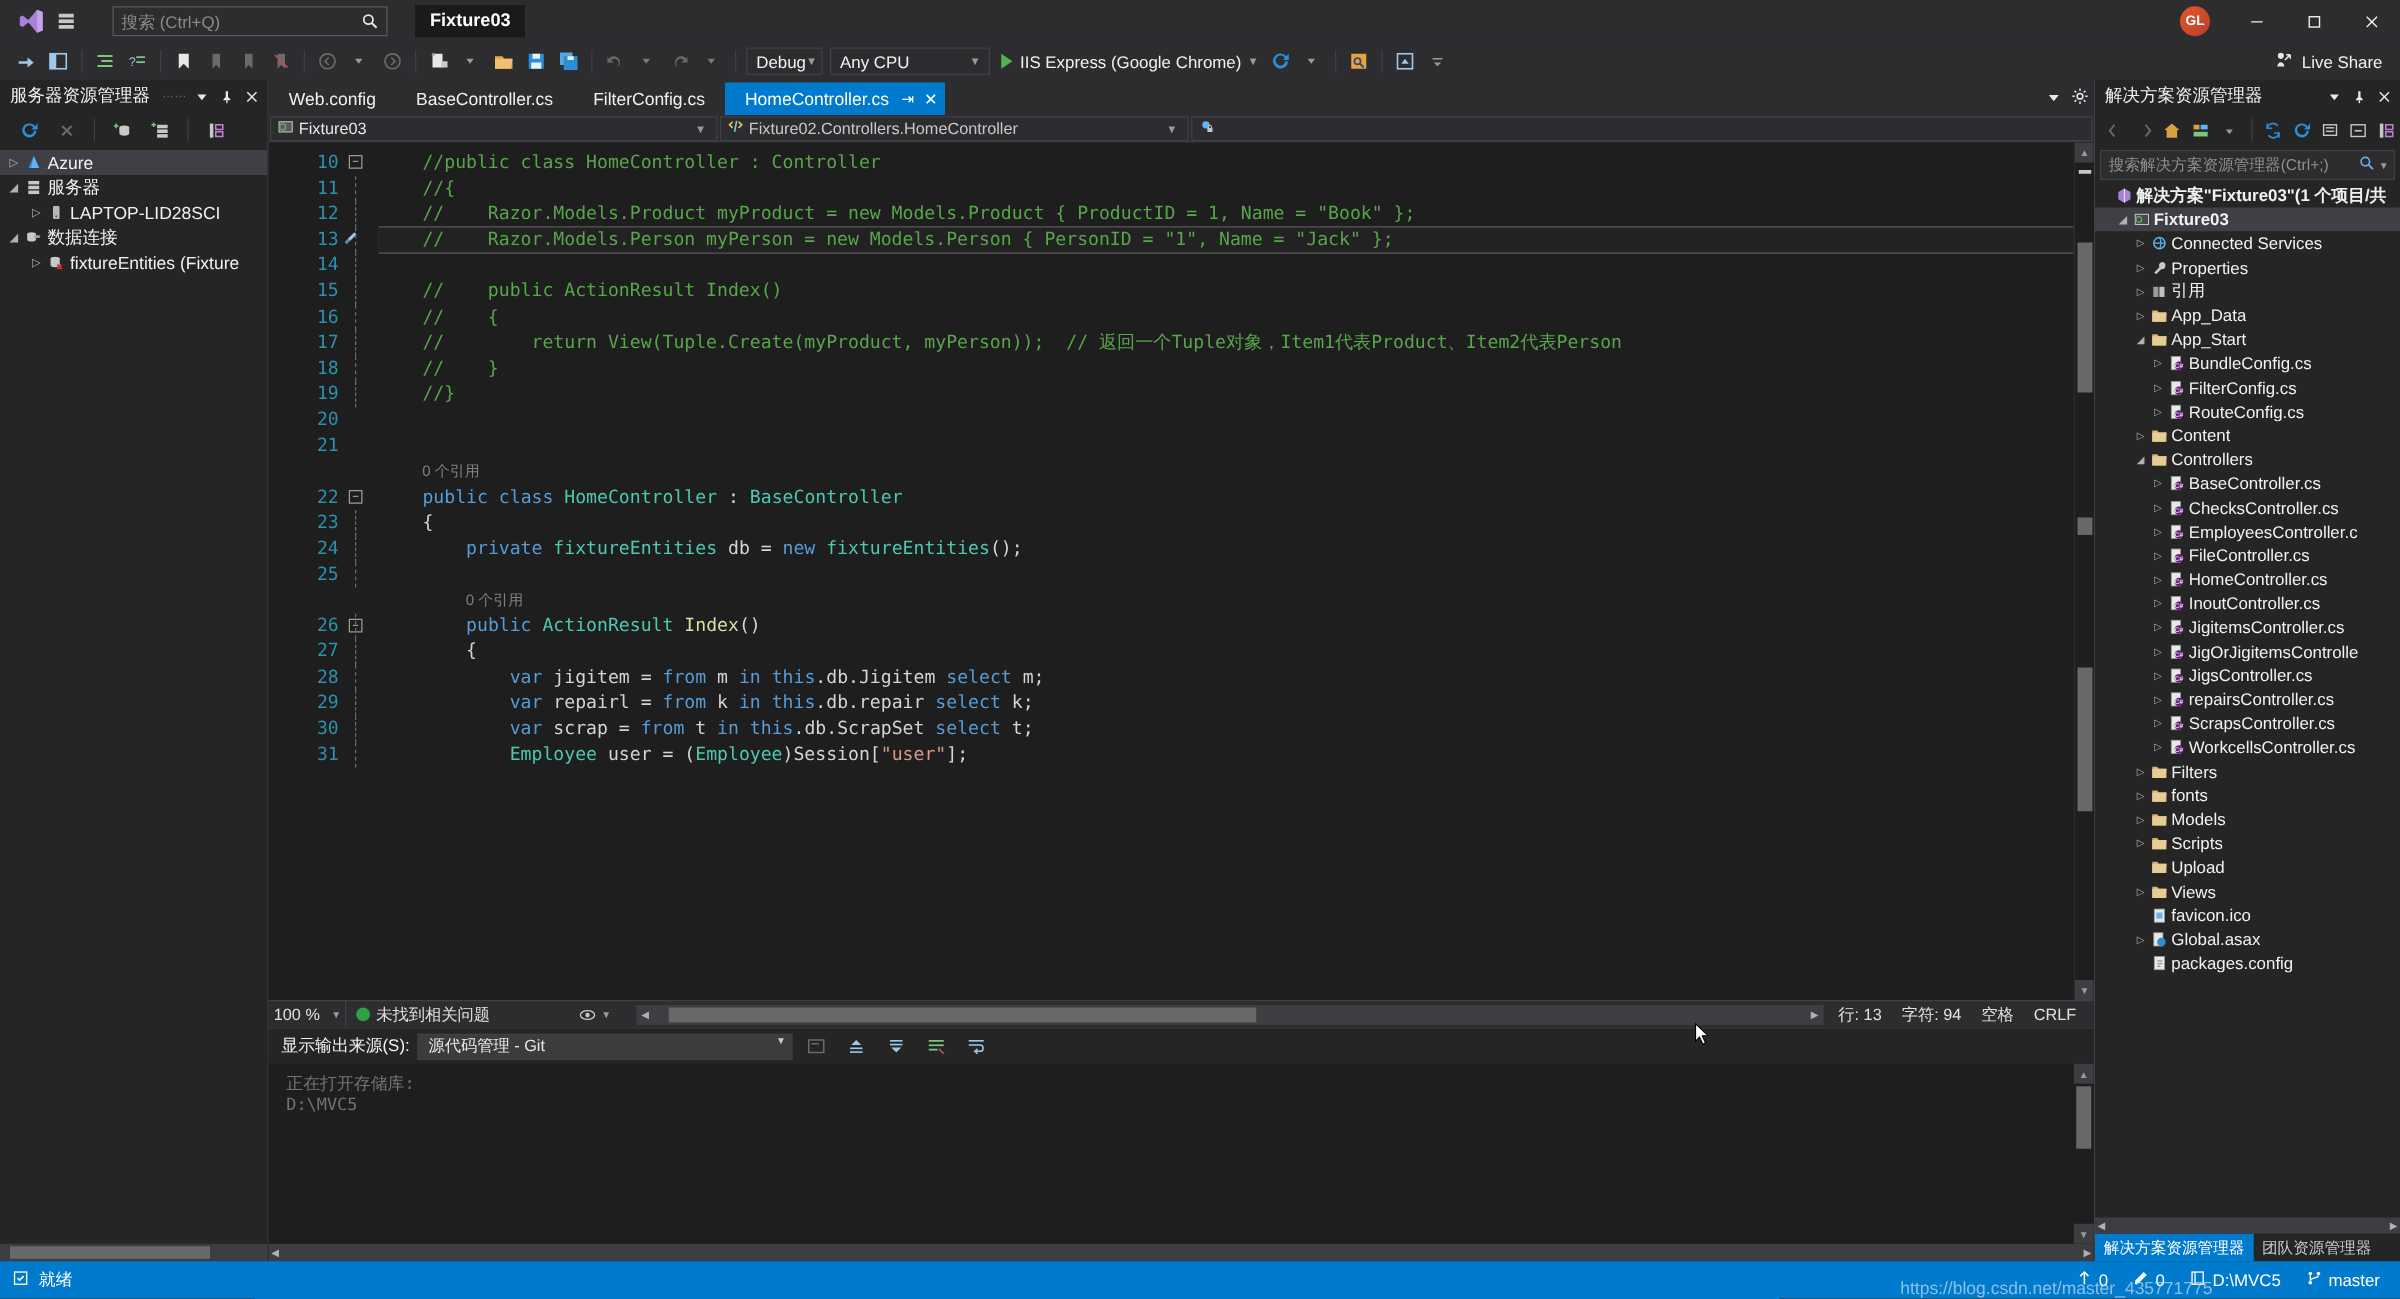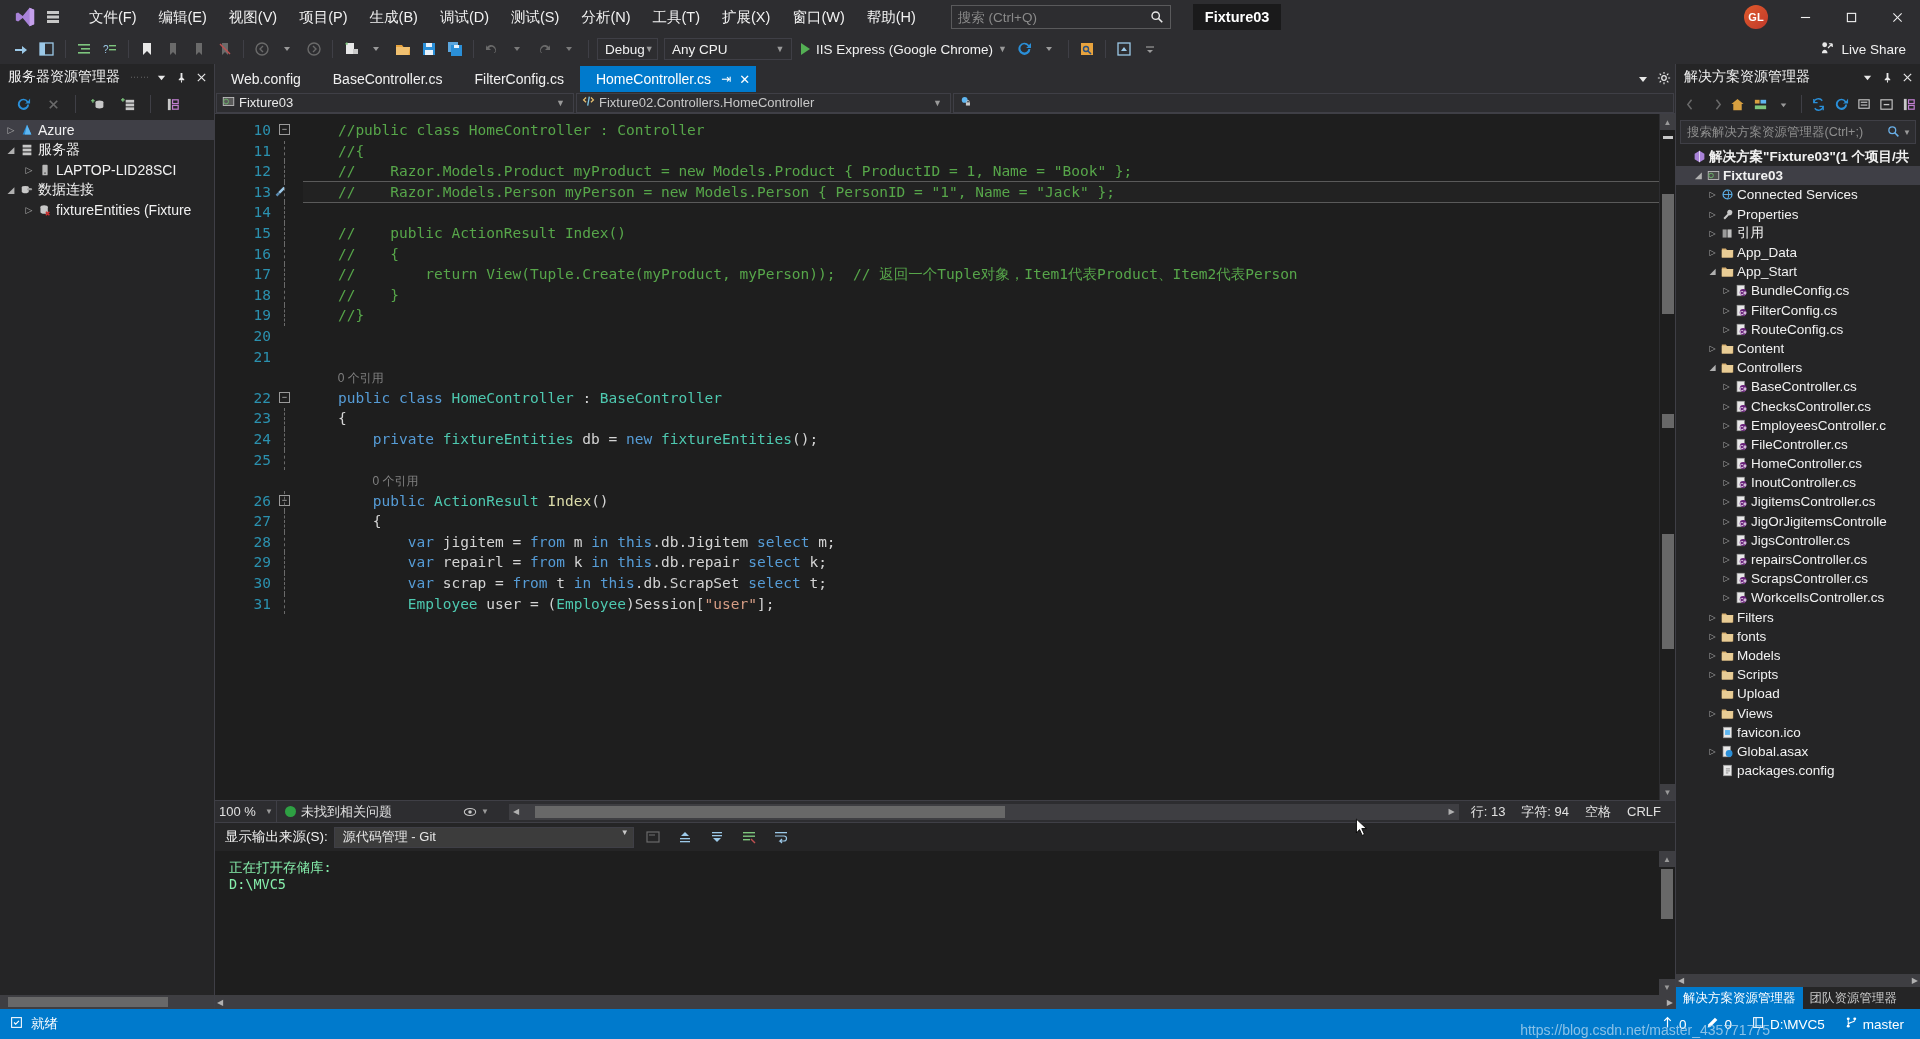--- a/index.html
+++ b/index.html
@@ -157,21 +157,21 @@
   .out-head { height:24px; background:#2d2d30; display:flex; align-items:center;
     padding:0 4px 0 10px; font-size:14px; }
   .out-tool { height:28px; background:#252526; display:flex; align-items:center;
     padding-left:10px; font-size:13.5px; gap:6px; }
   .out-combo { height:21px; min-width:300px; background:#3c3c3c;
     border:1px solid #3f3f46; display:flex; align-items:flex-start; padding:0 4px 0 8px;
     font-size:13px; color:#e8e8e8; }
   .out-combo .nm { flex:1; }
   .out-body { flex:1; display:flex; position:relative; }
   .out-text { flex:1; padding:8px 0 0 14px; font-family:"DejaVu Sans Mono", monospace;
-    font-size:13.5px; line-height:17px; color:#86efac; white-space:pre; }
+    font-size:13.5px; line-height:17px; color:#737373; white-space:pre; }
   .out-scroll { width:16px; background:#1e1e1e; position:relative; }
 
   
   .right { width:245px; background:#252526; display:flex; flex-direction:column;
     border-left:1px solid #3f3f46; }
   .re-toolbar { height:28px; display:flex; align-items:center; padding-left:6px;
     gap:2px; }
   .re-toolbar .ticon svg { width:15px; height:15px; }
   .re-search { height:24px; margin:2px 4px 3px 4px; background:#2d2d30;
     border:1px solid #3f3f46; display:flex; align-items:center; padding:0 4px 0 6px; }
@@ -220,34 +220,20 @@
         <path d="M17 2v20l5-2V4z" fill="#c5a0ec"></path>
       </svg>
   </div>
   <div class="hamburger">
     <svg viewBox="0 0 16 16">
         <rect x="2" y="2" width="12" height="3" fill="#c8c8c8"></rect>
         <rect x="2" y="6.5" width="12" height="3" fill="#c8c8c8"></rect>
         <rect x="2" y="11" width="12" height="3" fill="#c8c8c8"></rect>
       </svg>
   </div>
-  <div class="menubar">
-    <div class="menu-item">文件(F)</div>
-    <div class="menu-item">编辑(E)</div>
-    <div class="menu-item">视图(V)</div>
-    <div class="menu-item">项目(P)</div>
-    <div class="menu-item">生成(B)</div>
-    <div class="menu-item">调试(D)</div>
-    <div class="menu-item">测试(S)</div>
-    <div class="menu-item">分析(N)</div>
-    <div class="menu-item">工具(T)</div>
-    <div class="menu-item">扩展(X)</div>
-    <div class="menu-item">窗口(W)</div>
-    <div class="menu-item">帮助(H)</div>
-  </div>
   <div class="search-wrap">
     <input placeholder="搜索 (Ctrl+Q)" style="">
     <span class="search-ico">
       <svg viewBox="0 0 16 16">
           <circle cx="6.5" cy="6.5" r="4.2" fill="none" stroke="#e8e8e8" stroke-width="1.6"></circle>
           <line x1="9.6" y1="9.6" x2="14" y2="14" stroke="#e8e8e8" stroke-width="1.8"></line>
         </svg>
     </span>
   </div>
   <div class="solution-chip">Fixture03</div>

